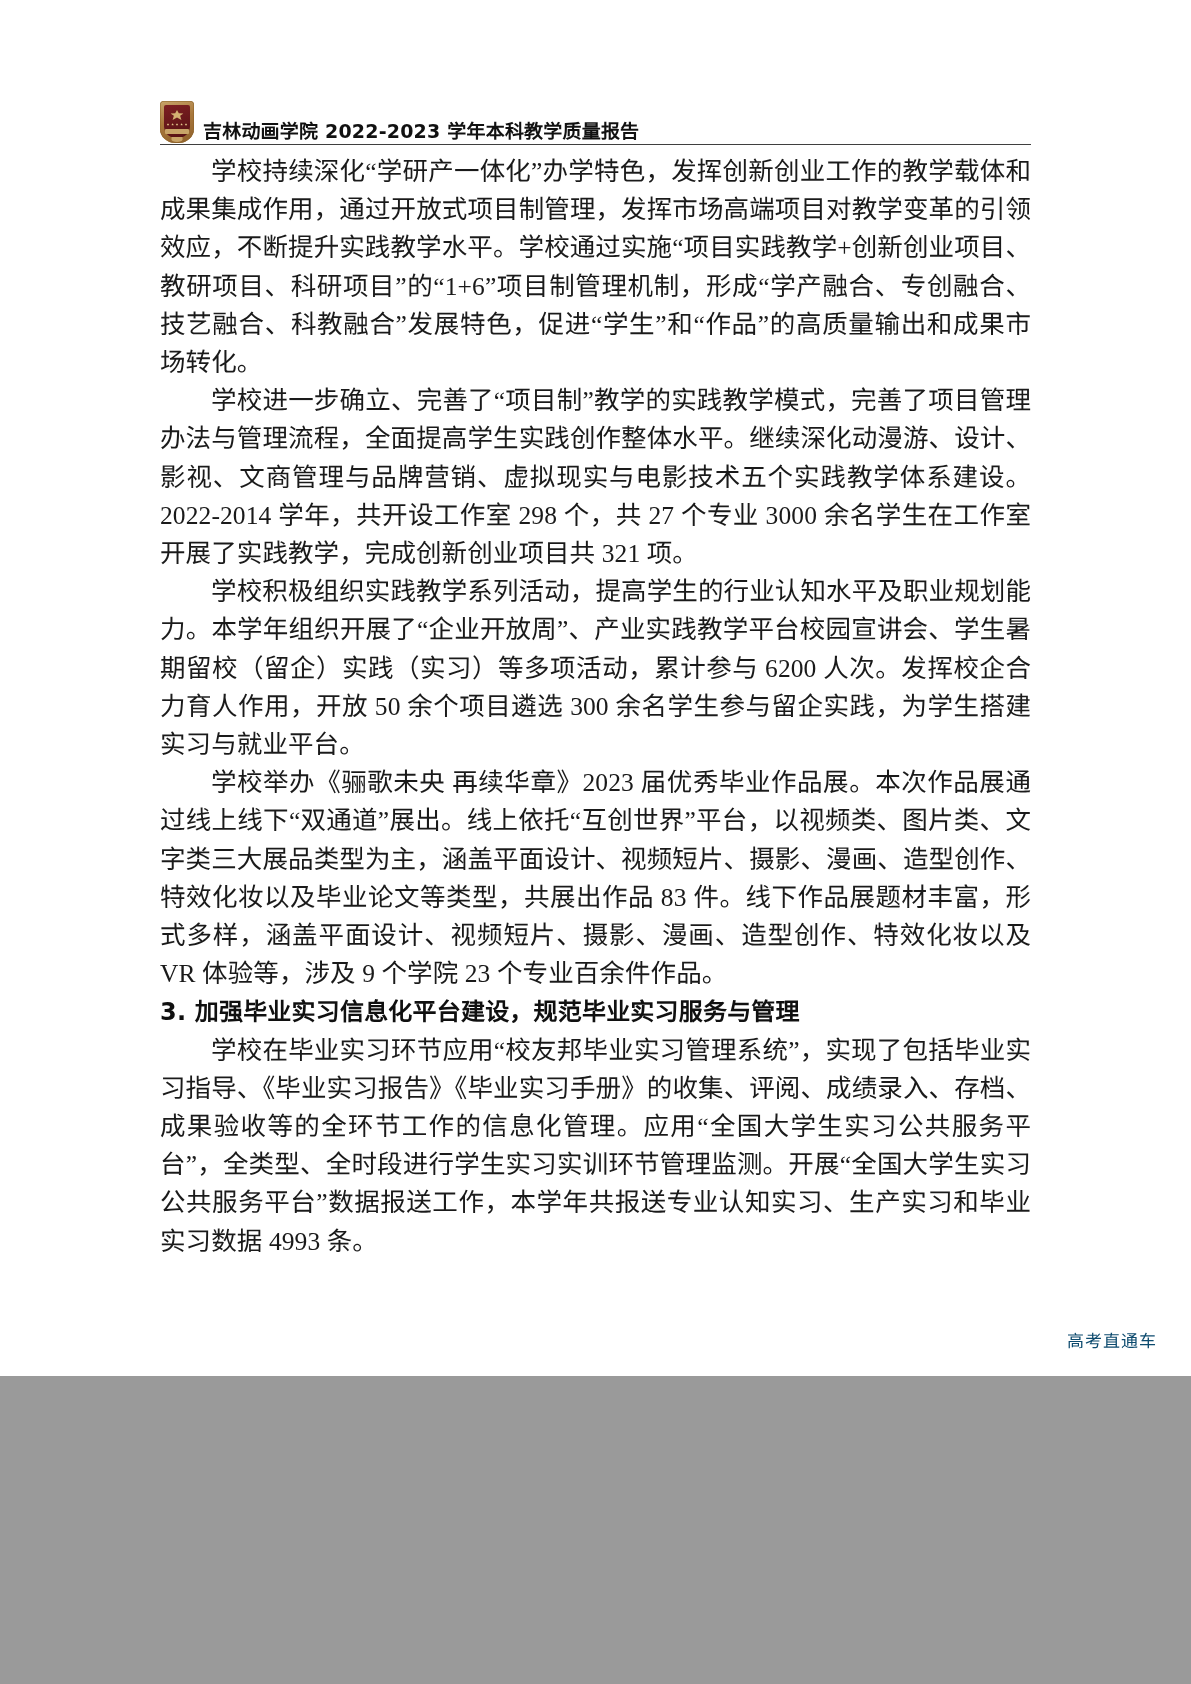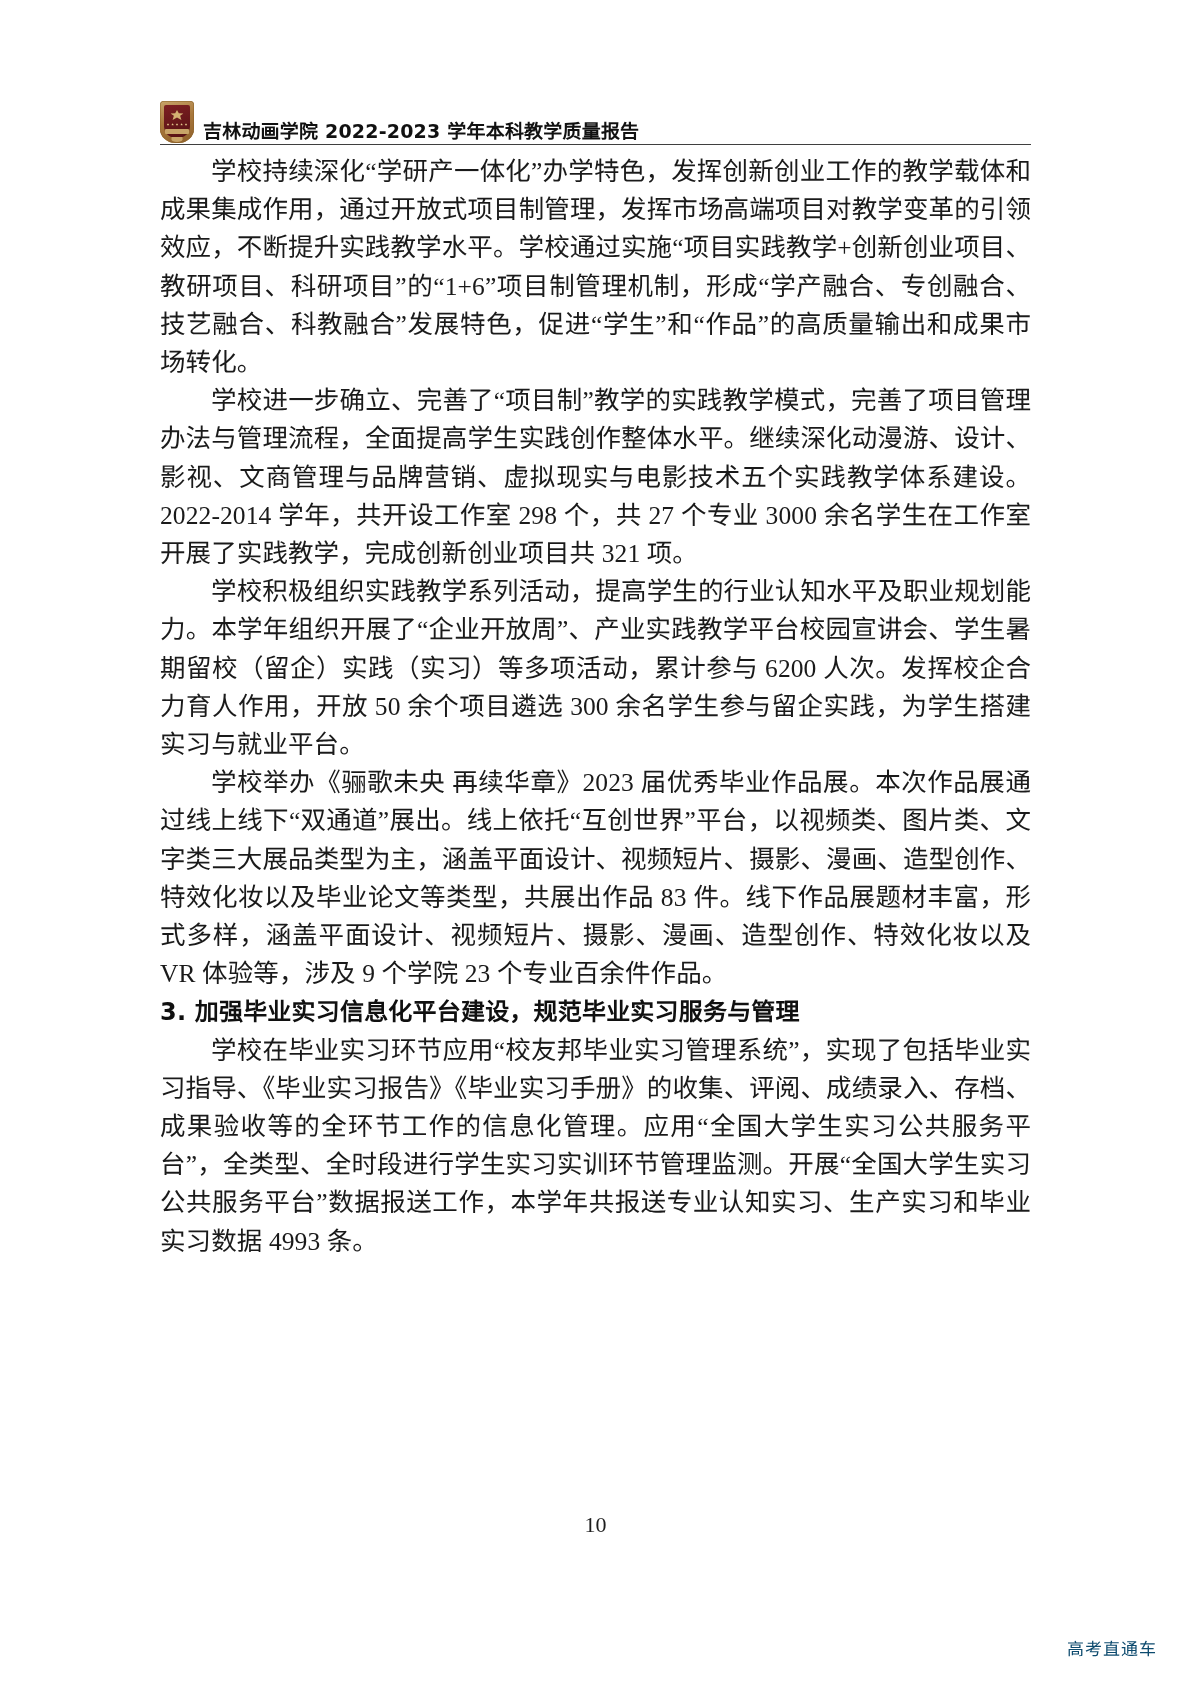--- a/index.html
+++ b/index.html
@@ -4,21 +4,21 @@
 <title>吉林动画学院 2022-2023 学年本科教学质量报告</title>
 <style>
   html, body {
     margin: 0;
     padding: 0;
     background: #9a9a9a;
   }
   .page {
     position: relative;
     width: 1191px;
-    height: 1684px;
+    height: 1376px;
     margin: 0 auto;
     background: #ffffff;
     box-sizing: border-box;
     overflow: hidden;
     font-family: "Liberation Serif", "DejaVu Serif", serif;
     color: #1b1b1b;
   }
 
   
   .header {

